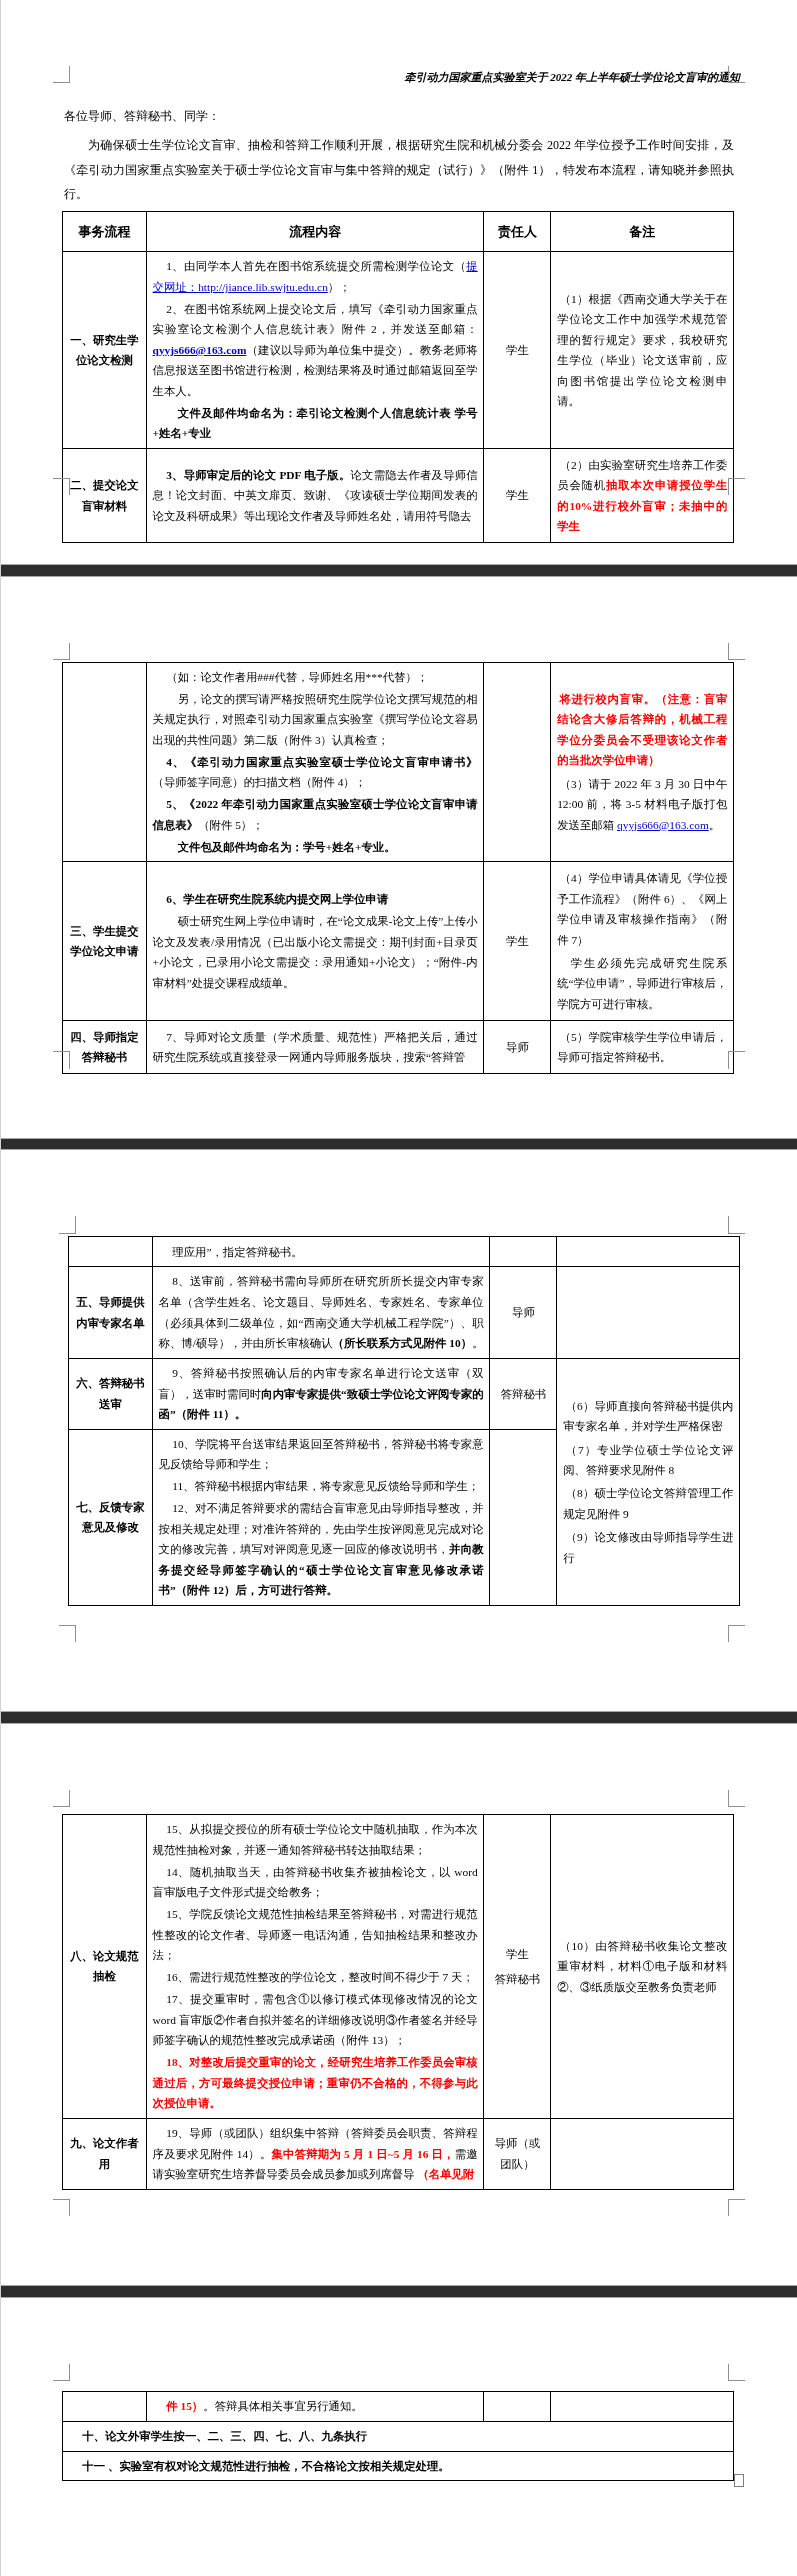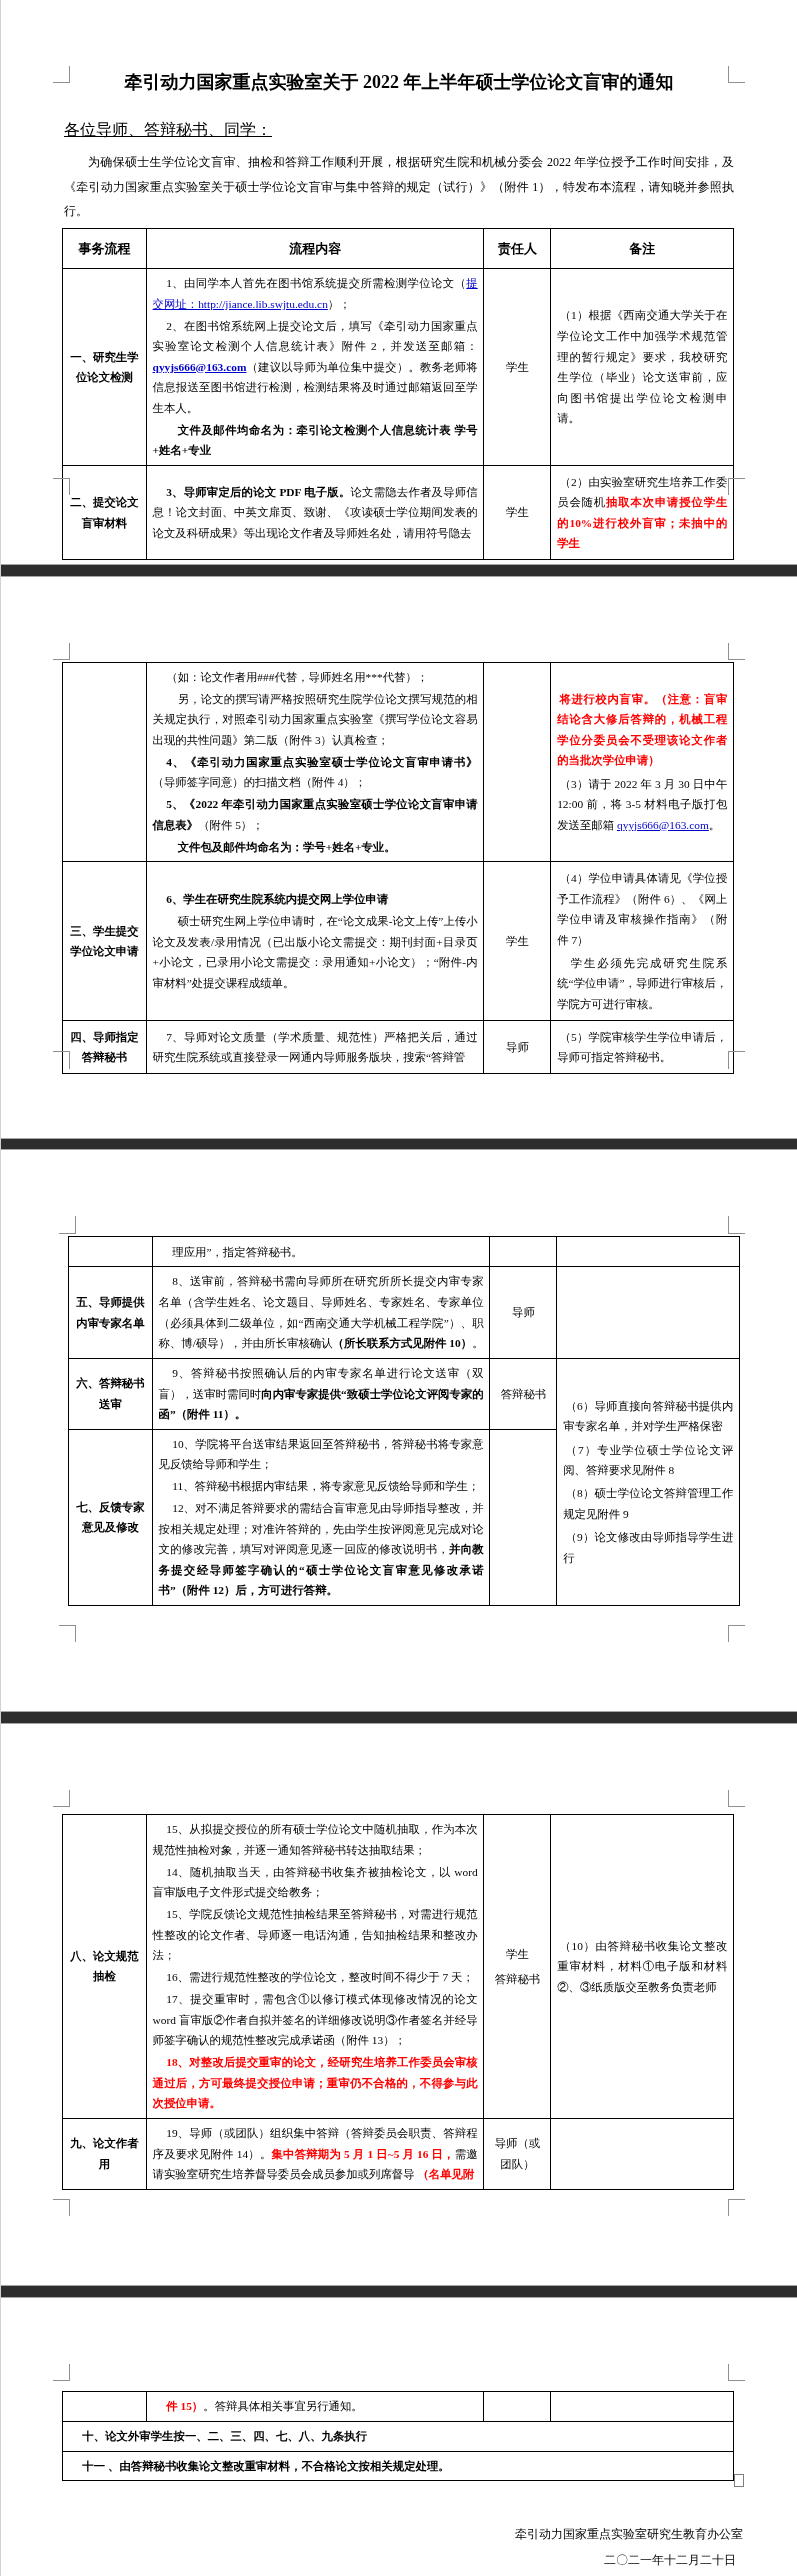--- a/index.html
+++ b/index.html
@@ -10,22 +10,22 @@
   .page-2{height:561px;padding-top:85px;}
   .page-3{height:561px;padding-top:86px;margin-left:6px;}
   .page-4{height:561px;padding-top:90px;}
   .page-5{height:287px;padding-top:93px;}
   .divider{height:10.7px;background:#2d2d2d;border-top:0.7px solid #a6a6a6;border-bottom:0.7px solid #a6a6a6;box-sizing:content-box;}
   .mark{position:absolute;width:16.4px;height:16.4px;pointer-events:none;}
   .mark.tl{left:52px;top:66px;border-bottom:0.7px solid #8f8f8f;border-right:0.7px solid #8f8f8f;}
   .mark.tr{right:52px;top:66px;border-bottom:0.7px solid #8f8f8f;border-left:0.7px solid #8f8f8f;}
   .mark.bl{left:52px;bottom:69px;border-top:0.7px solid #8f8f8f;border-right:0.7px solid #8f8f8f;}
   .mark.br{right:52px;bottom:69px;border-top:0.7px solid #8f8f8f;border-left:0.7px solid #8f8f8f;}
-  .title{font-size:18px;font-weight:bold;text-align:center;margin:0 57px 21.3px 57px;line-height:1.5;}
-  .salutation{font-size:16px;margin:0 63px 7.1px 63px;line-height:1.6;text-decoration:underline;}
+  .title{font-size:11px;font-weight:bold;text-align:right;margin:0 57px 21.3px 57px;line-height:1.5;font-style:italic;}
+  .salutation{font-size:12px;margin:0 63px 7.1px 63px;line-height:1.6;}
   .intro{font-size:12px;margin:0 63px 4.3px 63px;line-height:2.05;text-indent:2em;text-align:justify;}
   .doc-table{border-collapse:collapse;table-layout:fixed;width:672px;margin-left:61px;}
   .doc-table th,.doc-table td{border:1.4px solid #000;vertical-align:middle;font-size:11.4px;line-height:1.8;padding:2.8px 5.7px;box-sizing:border-box;}
   .doc-table th{font-weight:bold;font-size:13px;height:40px;text-align:center;padding:1.4px;}
   .col-stage{width:12.5%;}
   .col-content{width:50.3%;}
   .col-resp{width:10%;}
   .col-remarks{width:27.2%;}
   .stage-cell{text-align:center;font-weight:bold;padding:2.8px 2.1px;}
   .content-cell{text-align:justify;}
@@ -313,26 +313,22 @@
             <td class="resp-cell"></td>
             <td class="remarks-cell"></td>
           </tr>
           <tr>
             <td colspan="4" class="full-cell">
               <div class="para noind noind"><span class="rn-b">十、论文外审学生按一、二、三、四、七、八、九条执行</span></div>
             </td>
           </tr>
           <tr>
             <td colspan="4" class="full-cell">
-              <div class="para noind noind"><span class="rn-b">十一 、由答辩秘书收集论文整改重审材料，不合格论文按相关规定处理。</span></div>
+              <div class="para noind noind"><span class="rn-b">十一 、实验室有权对论文规范性进行抽检，不合格论文按相关规定处理。</span></div>
             </td>
           </tr>
         </tbody>
     </table>
     <div class="anchor-mark"></div>
-    <div class="signature">
-      <div>牵引动力国家重点实验室研究生教育办公室</div>
-      <div class="sig-date">二〇二一年十二月二十日</div>
-    </div>
   </section>
 
 </div>
 
 
 </body></html>

